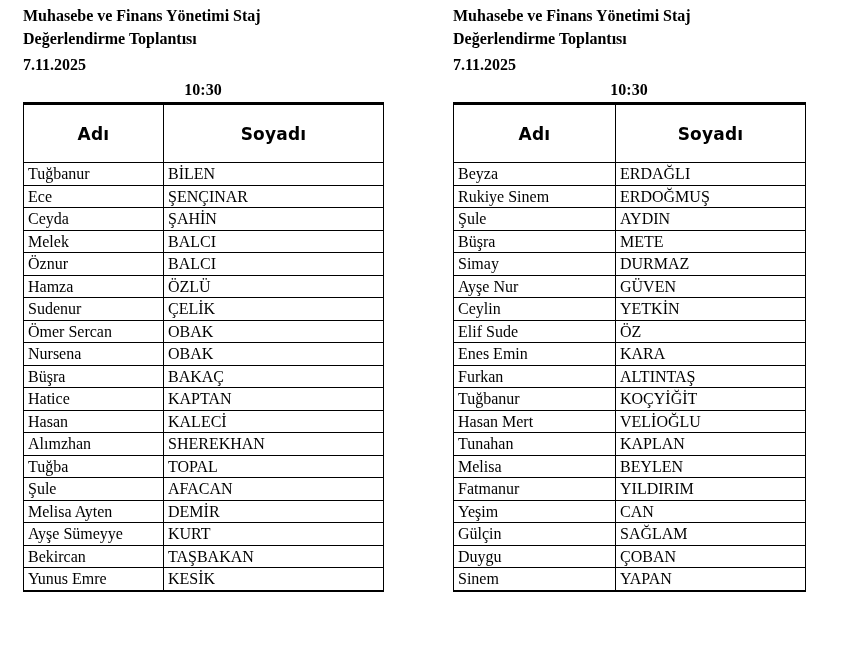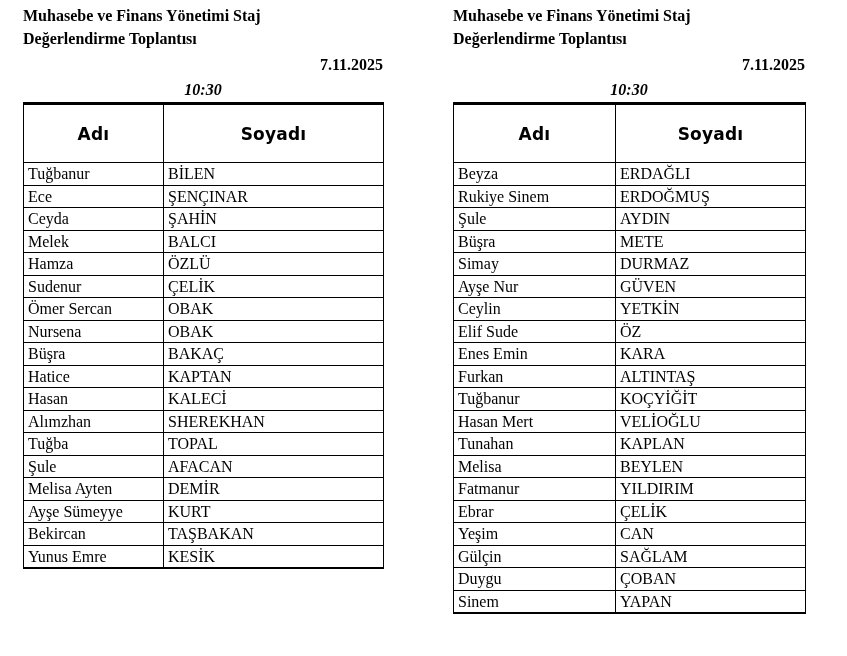--- a/index.html
+++ b/index.html
@@ -18,32 +18,31 @@
 
   .title {
     margin-top: 4px;
     text-align: left;
     font-weight: bold;
     font-size: 16px;
     line-height: 23px;
   }
   .date {
     margin-top: 6px;
-    text-align: right;
+    text-align: left;
     font-weight: bold;
     font-size: 16px;
     line-height: 18px;
   }
   .time {
     margin-top: 7px;
     text-align: center;
     font-weight: bold;
     font-size: 16px;
     line-height: 18px;
-    font-style: italic;
   }
 
   table {
     border-collapse: collapse;
     table-layout: fixed;
     width: 100%;
     margin-top: 3px;
     border: 1px solid #000;
     border-top: 3px solid #000;
     border-bottom: 2px solid #000;
@@ -106,20 +105,24 @@
         </tr>
         <tr>
           <td>Ceyda</td>
           <td>ŞAHİN</td>
         </tr>
         <tr>
           <td>Melek</td>
           <td>BALCI</td>
         </tr>
         <tr>
+          <td>Öznur</td>
+          <td>BALCI</td>
+        </tr>
+        <tr>
           <td>Hamza</td>
           <td>ÖZLÜ</td>
         </tr>
         <tr>
           <td>Sudenur</td>
           <td>ÇELİK</td>
         </tr>
         <tr>
           <td>Ömer Sercan</td>
           <td>OBAK</td>
@@ -245,24 +248,20 @@
         </tr>
         <tr>
           <td>Melisa</td>
           <td>BEYLEN</td>
         </tr>
         <tr>
           <td>Fatmanur</td>
           <td>YILDIRIM</td>
         </tr>
         <tr>
-          <td>Ebrar</td>
-          <td>ÇELİK</td>
-        </tr>
-        <tr>
           <td>Yeşim</td>
           <td>CAN</td>
         </tr>
         <tr>
           <td>Gülçin</td>
           <td>SAĞLAM</td>
         </tr>
         <tr>
           <td>Duygu</td>
           <td>ÇOBAN</td>

